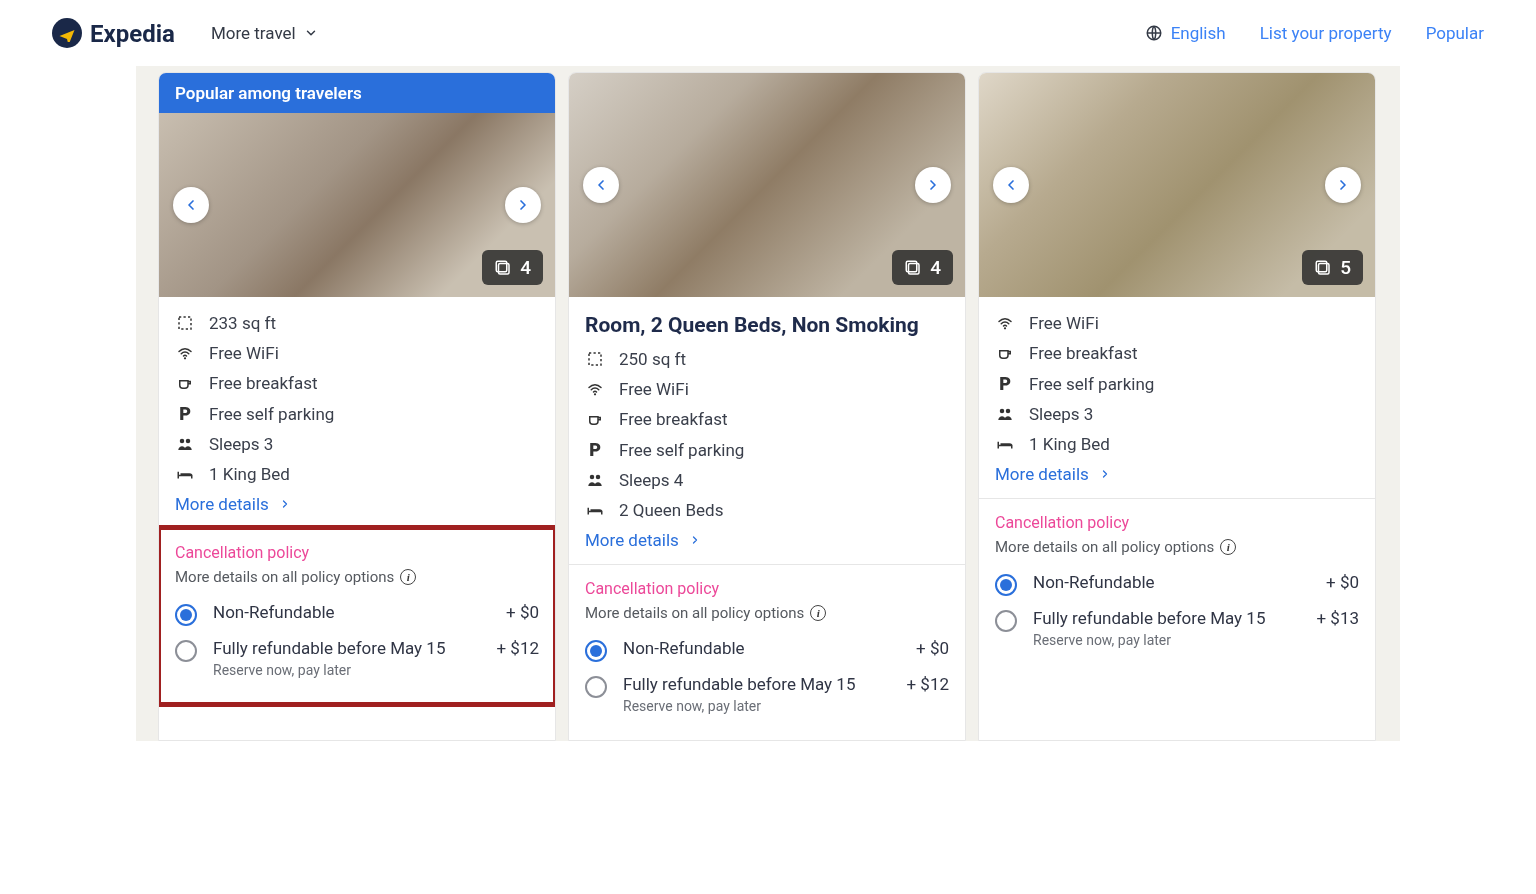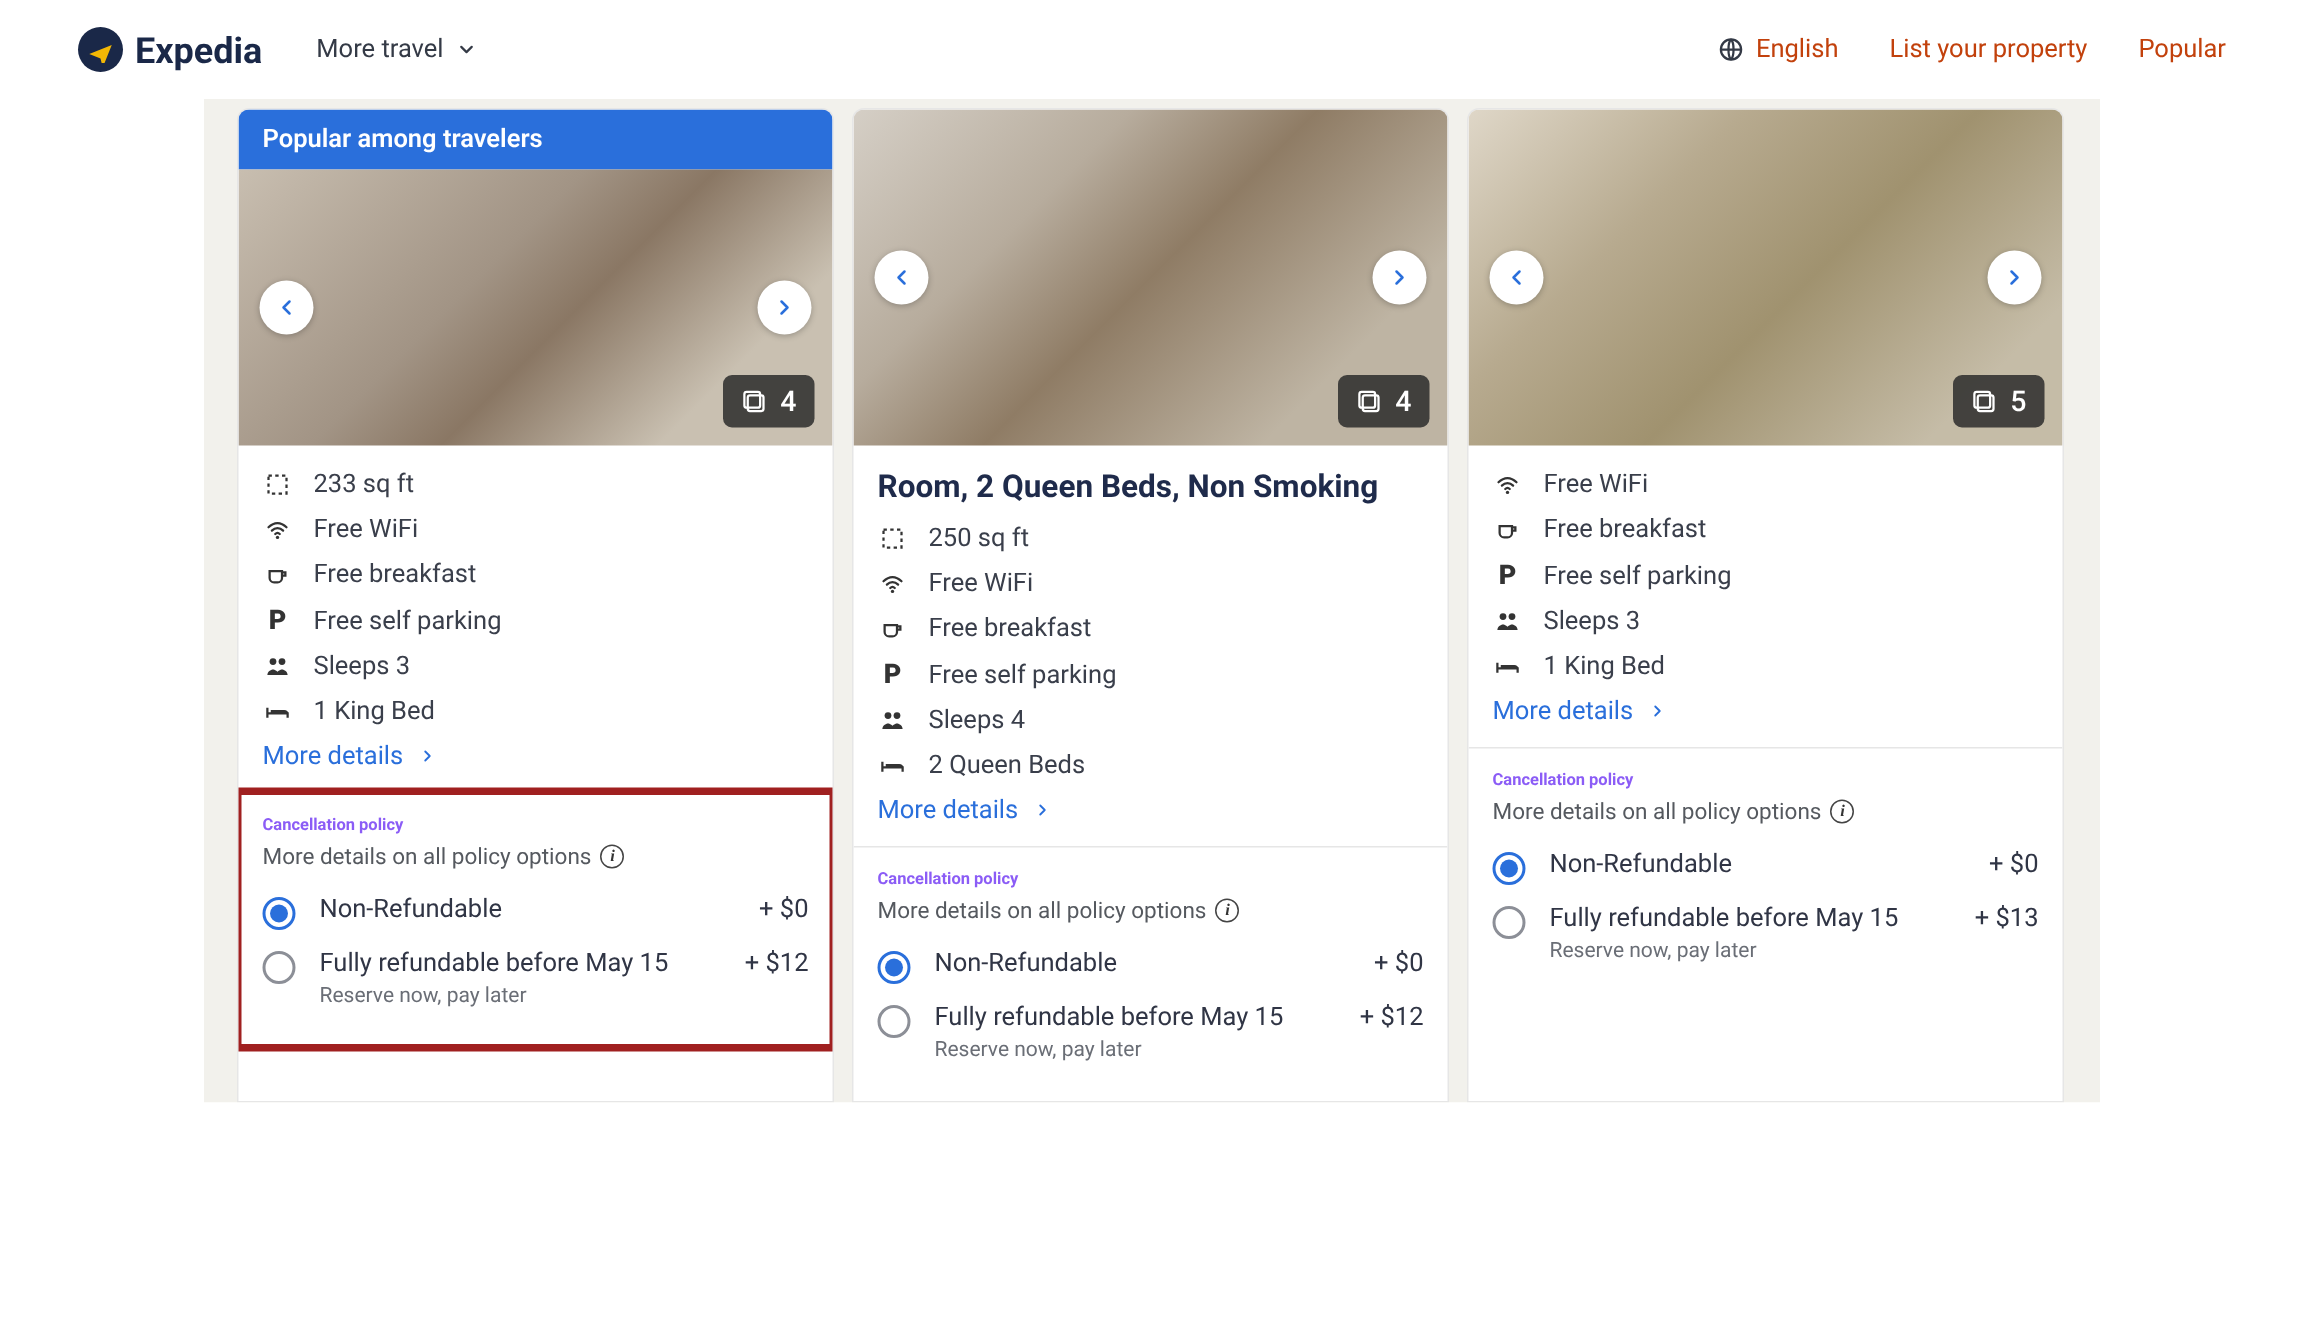--- a/index.html
+++ b/index.html
@@ -45,21 +45,21 @@
     margin-left: auto;
     display: flex;
     align-items: center;
     gap: 34px;
   }
   .header-link {
     display: flex;
     align-items: center;
     gap: 8px;
     font-size: 17px;
-    color: #c2410c;
+    color: #3b82f6;
     cursor: pointer;
   }
   .rooms-container {
     background: #f2f1ec;
     padding: 6px 6px 0 22px;
     margin: 0 136px;
     display: flex;
     gap: 12px;
     overflow: hidden;
   }
@@ -146,23 +146,23 @@
     color: #2a6fdb;
     font-size: 17px;
     cursor: pointer;
     margin-top: 6px;
   }
   .policy {
     border-top: 1px solid #e6e6e6;
     padding: 14px 16px 14px 16px;
   }
   .policy-title {
-    font-size: 11px;
-    font-weight: 700;
-    color: #8b5cf6;
+    font-size: 16px;
+    font-weight: 400;
+    color: #ec4899;
     margin-bottom: 6px;
   }
   .policy-more {
     font-size: 15px;
     color: #55595f;
     display: flex;
     align-items: center;
     gap: 6px;
     margin-bottom: 16px;
   }

